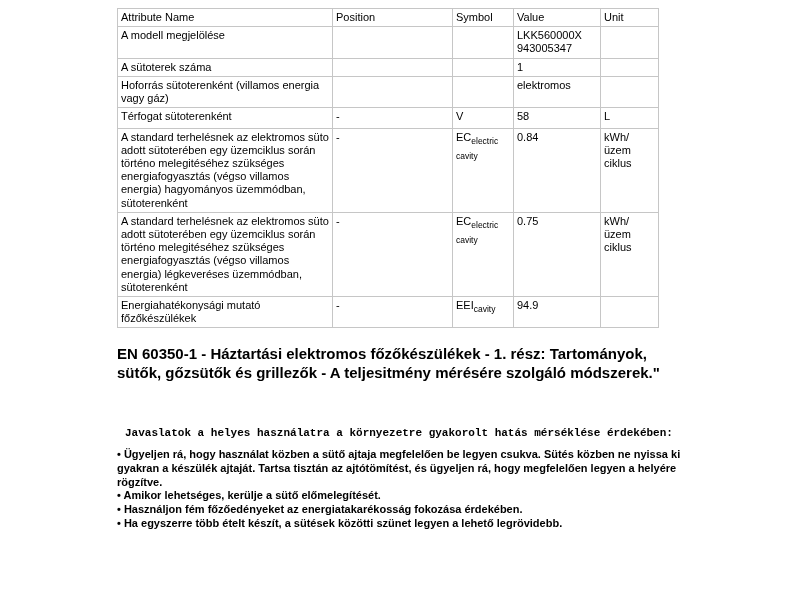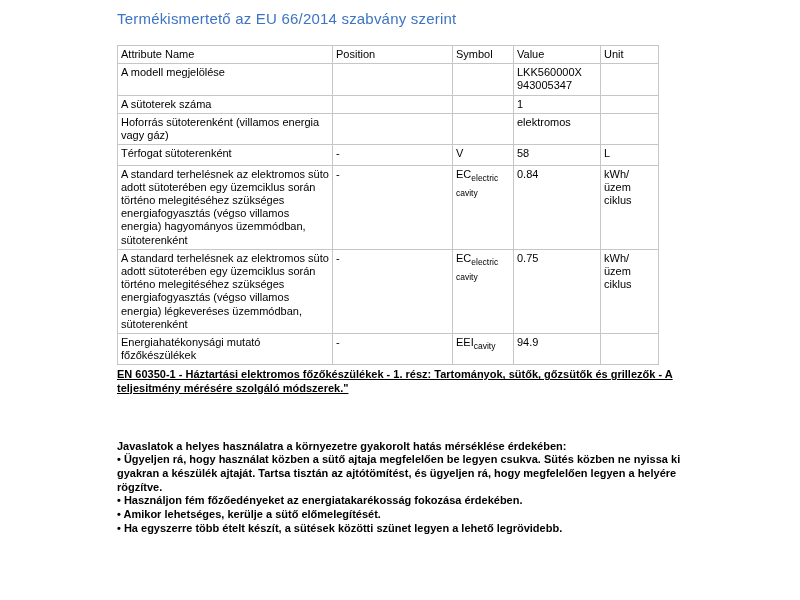--- a/index.html
+++ b/index.html
@@ -40,43 +40,41 @@
     word-wrap: break-word;
   }
   table.spec th {
     font-weight: 400;
   }
   sub.sym-sub {
     font-size: 8.5px;
     line-height: 1.1;
   }
   .standard-note {
-    font-size: 11px;
+    font-size: 15px;
     font-weight: 700;
     line-height: 1.25;
-    margin-top: 3px;
+    margin-top: 17px;
     width: 578px;
-    text-decoration: underline;
   }
   .recommendations {
     margin-top: 44px;
     font-size: 11px;
     font-weight: 700;
     line-height: 1.24;
     width: 578px;
   }
-  .recommendations .rec-heading { margin: 0; }
+  .recommendations .rec-heading { margin: 8px; font-family: Liberation Mono, monospace; }
   .recommendations .rec-item { margin: 0; }
 </style>
 </head>
 <body>
 
 <div class="page">
 
-  <h1 class="doc-title">Termékismertető az EU  66/2014 szabvány szerint</h1>
 
   <table class="spec">
     <colgroup>
       <col style="width:215px">
         <col style="width:120px">
         <col style="width:61px">
         <col style="width:87px">
         <col style="width:58px">
     </colgroup>
     <thead>
@@ -139,19 +137,19 @@
         <td></td>
       </tr>
     </tbody>
   </table>
 
   <p class="standard-note">EN 60350-1 - Háztartási elektromos főzőkészülékek - 1. rész: Tartományok, sütők, gőzsütők és grillezők - A teljesitmény mérésére szolgáló módszerek."</p>
 
   <div class="recommendations">
     <p class="rec-heading">Javaslatok a helyes használatra a környezetre gyakorolt hatás mérséklése érdekében:</p>
     <p class="rec-item">• Ügyeljen rá, hogy használat közben a sütő ajtaja megfelelően be legyen csukva. Sütés közben ne nyissa ki gyakran a készülék ajtaját. Tartsa tisztán az ajtótömítést, és ügyeljen rá, hogy megfelelően legyen a helyére rögzítve.</p>
+    <p class="rec-item">• Amikor lehetséges, kerülje a sütő előmelegítését.</p>
     <p class="rec-item">• Használjon fém főzőedényeket az energiatakarékosság fokozása érdekében.</p>
-    <p class="rec-item">• Amikor lehetséges, kerülje a sütő előmelegítését.</p>
     <p class="rec-item">• Ha egyszerre több ételt készít, a sütések közötti szünet legyen a lehető legrövidebb.</p>
 
   </div>
 
 </div>
 
 </body></html>

